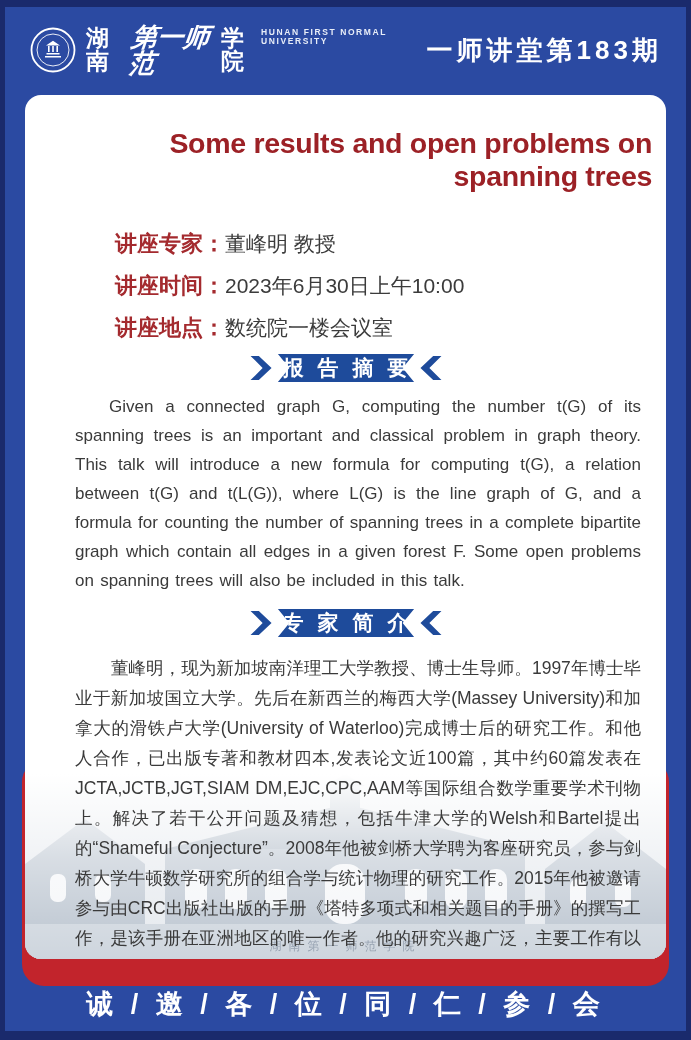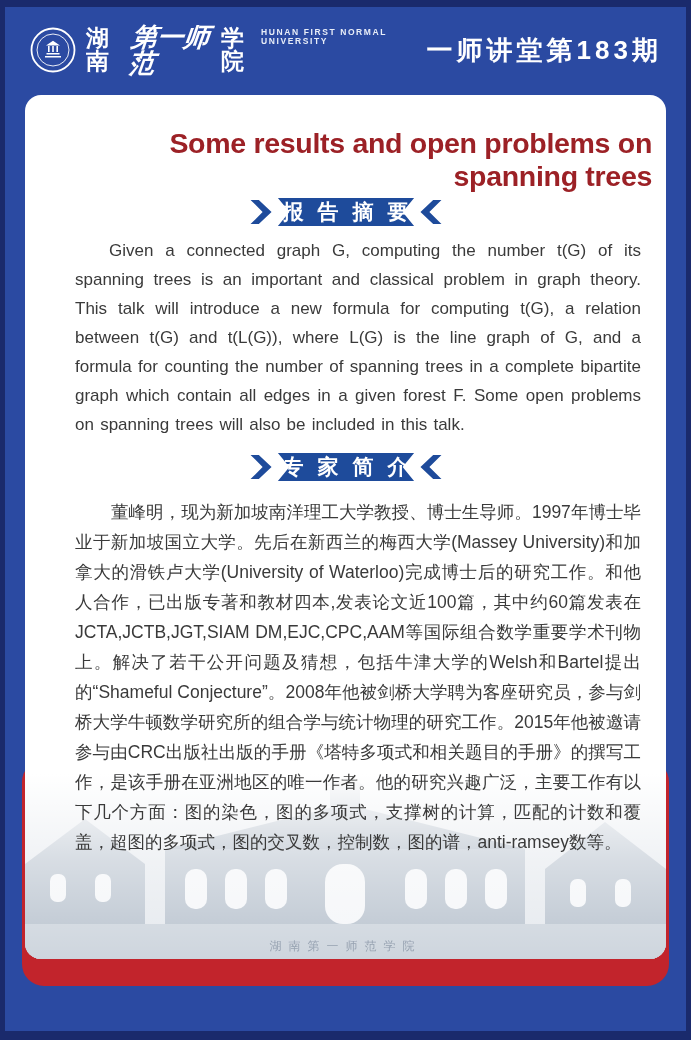--- a/index.html
+++ b/index.html
@@ -97,20 +97,31 @@
         <rect x="0" y="150" width="641" height="35" fill="#c3ccd6"></rect>
       </svg>
       <div class="wm-fade"></div>
       <div class="wm-caption">湖南第一师范学院</div>
     </div>
 
     <div class="card-inner">
 
       <div class="talk-title">Some results and open problems on spanning trees</div>
 
+      <div class="info">
+        <div class="info-row">
+          <span class="info-label">讲座专家：</span><span>董峰明 教授</span>
+        </div>
+        <div class="info-row">
+          <span class="info-label">讲座时间：</span><span>2023年6月30日上午10:00</span>
+        </div>
+        <div class="info-row">
+          <span class="info-label">讲座地点：</span><span>数统院一楼会议室</span>
+        </div>
+      </div>
 
       <div class="ribbon">
         <svg viewBox="0 0 300 44">
           <g fill="#1e4b9b">
             <polygon points="0,3 13,3 33,22 13,41 0,41 19,22"></polygon>
             <polygon points="43,0 257,0 239,22 257,44 43,44 61,22"></polygon>
             <polygon points="300,3 287,3 267,22 287,41 300,41 281,22"></polygon>
           </g>
         </svg>
         <div class="ribbon-label">报告摘要</div>
@@ -126,14 +137,15 @@
             <polygon points="300,3 287,3 267,22 287,41 300,41 281,22"></polygon>
           </g>
         </svg>
         <div class="ribbon-label">专家简介</div>
       </div>
 
       <div class="para bio">董峰明，现为新加坡南洋理工大学教授、博士生导师。1997年博士毕业于新加坡国立大学。先后在新西兰的梅西大学(Massey University)和加拿大的滑铁卢大学(University of Waterloo)完成博士后的研究工作。和他人合作，已出版专著和教材四本,发表论文近100篇，其中约60篇发表在JCTA,JCTB,JGT,SIAM DM,EJC,CPC,AAM等国际组合数学重要学术刊物上。解决了若干公开问题及猜想，包括牛津大学的Welsh和Bartel提出的“Shameful Conjecture”。2008年他被剑桥大学聘为客座研究员，参与剑桥大学牛顿数学研究所的组合学与统计物理的研究工作。2015年他被邀请参与由CRC出版社出版的手册《塔特多项式和相关题目的手册》的撰写工作，是该手册在亚洲地区的唯一作者。他的研究兴趣广泛，主要工作有以下几个方面：图的染色，图的多项式，支撑树的计算，匹配的计数和覆盖，超图的多项式，图的交叉数，控制数，图的谱，anti-ramsey数等。</div>
     </div>
   </div>
 
+  <div class="footer">诚 / 邀 / 各 / 位 / 同 / 仁 / 参 / 会</div>
 
 </div>
 
 </body></html>

